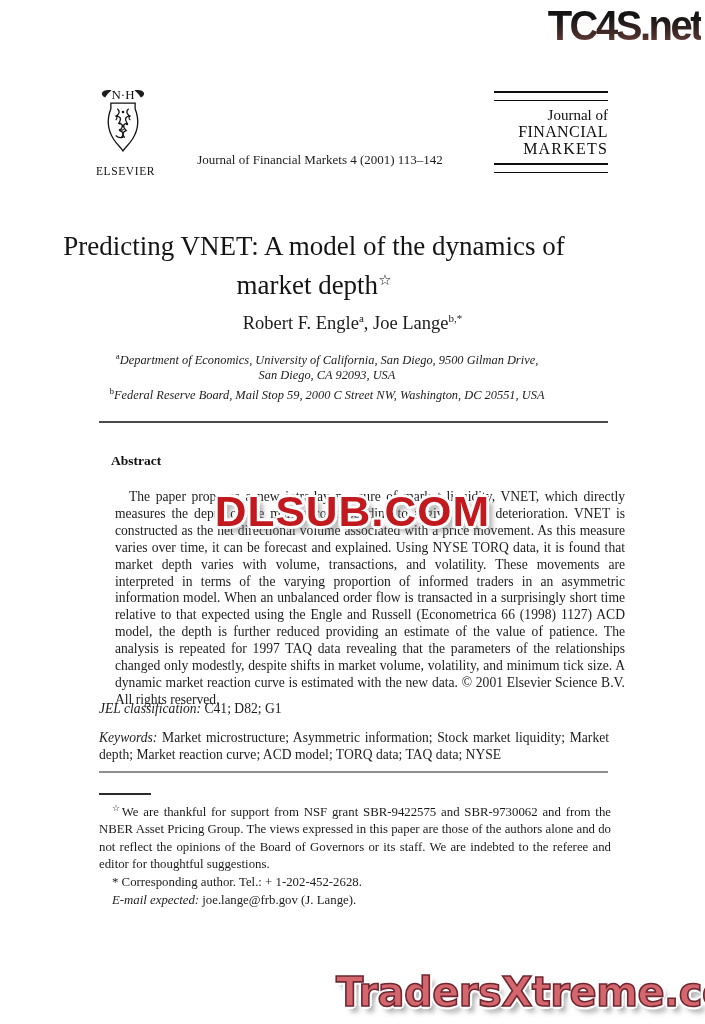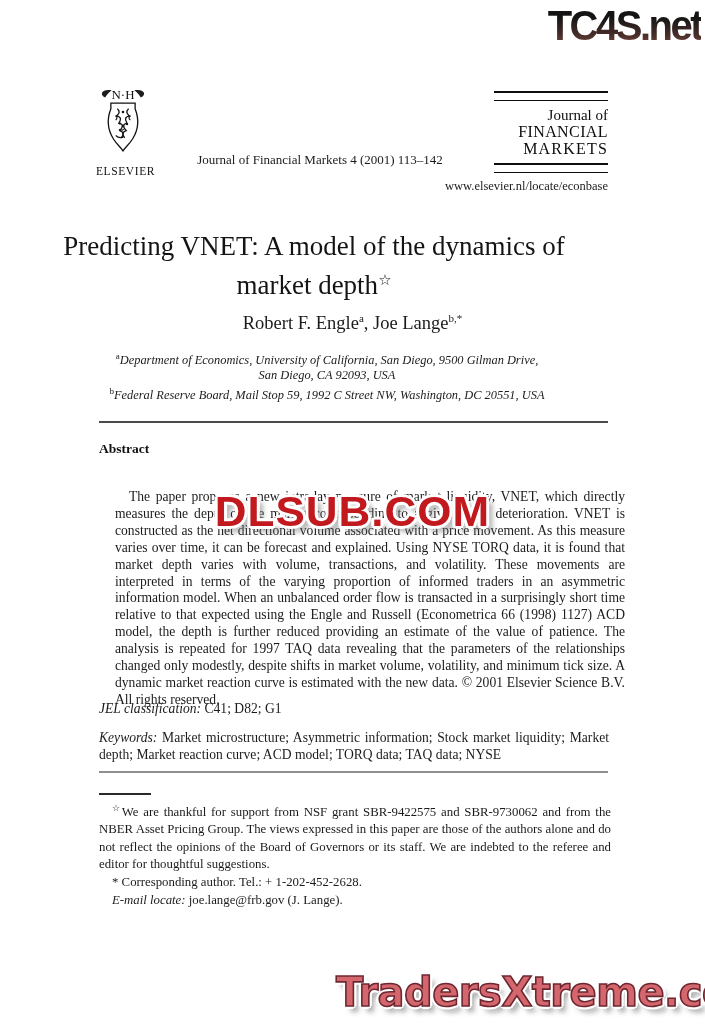--- a/index.html
+++ b/index.html
@@ -60,21 +60,21 @@
   .authors { position:absolute; left:0; top:312px; width:705px; text-align:center; font-size:18.5px; }
   .authors sup { font-size:11px; }
   .affil { position:absolute; left:0; top:349px; width:654px; text-align:center;
            font-style:italic; font-size:12.4px; line-height:15.2px; }
   .affil sup { font-size:9px; font-style:normal; }
   
   .rule-top  { position:absolute; left:99px; top:421px; width:509px; height:1.7px; background:#4a4a4a; }
   .rule-gray { position:absolute; left:99px; top:771px; width:509px; height:2.2px; background:#8f8f8f; }
   .fn-rule   { position:absolute; left:99px; top:793px; width:52px; height:1.6px; background:#2a2a2a; }
   
-  .abs-h { position:absolute; left:99px; top:441px; margin:0; font-size:13.5px; font-weight:bold; color:#111; }
+  .abs-h { position:absolute; left:99px; top:441px; margin:12px; font-size:13.5px; font-weight:bold; color:#111; }
   .abs-body { position:absolute; left:99px; top:473px; width:510px; margin:16px;
               font-size:13.6px; line-height:16.9px; text-align:justify; text-indent:14px; }
   .jel { position:absolute; left:99px; top:701px; width:510px; margin:0; font-size:13.6px; }
   .kw  { position:absolute; left:99px; top:729px; width:510px; margin:0;
          font-size:13.6px; line-height:17px; text-align:justify; }
   .it { font-style:italic; }
   
   .footnotes { position:absolute; left:99px; top:800px; width:512px;
                font-size:12.8px; line-height:17.2px; }
   .footnotes p { margin:0; }
@@ -111,47 +111,46 @@
   <div class="citation">Journal of Financial Markets 4 (2001) 113–142</div>
 
   <div class="jbox">
     <div class="jb-rule"></div>
     <div class="jb-t1">Journal of</div>
     <div class="jb-t2">FINANCIAL</div>
     <div class="jb-t3">MARKETS</div>
     <div class="jb-rule"></div>
   </div>
 
-  <div class="website">www.elsevier.nl/locate/econbase</div>
 
   <h1 class="title"><span>Predicting VNET: A model of the dynamics of</span><br><span>market depth</span><sup class="star">☆</sup></h1>
 
   <div class="authors"><span>Robert F. Engle</span><sup>a</sup><span>, </span><span>Joe Lange</span><sup>b,*</sup></div>
 
   <div class="affil">
     <div><sup>a</sup><span>Department of Economics, University of California, San Diego, 9500 Gilman Drive,</span></div>
     <div>San Diego, CA 92093, USA</div>
-    <div><sup>b</sup><span>Federal Reserve Board, Mail Stop 59, 1992 C Street NW, Washington, DC 20551, USA</span></div>
+    <div><sup>b</sup><span>Federal Reserve Board, Mail Stop 59, 2000 C Street NW, Washington, DC 20551, USA</span></div>
   </div>
 
   <div class="rule-top"></div>
   <h2 class="abs-h">Abstract</h2>
   <p class="abs-body">The paper proposes a new intraday measure of market liquidity, VNET, which directly measures the depth of the market corresponding to a given price deterioration. VNET is constructed as the net directional volume associated with a price movement. As this measure varies over time, it can be forecast and explained. Using NYSE TORQ data, it is found that market depth varies with volume, transactions, and volatility. These movements are interpreted in terms of the varying proportion of informed traders in an asymmetric information model. When an unbalanced order flow is transacted in a surprisingly short time relative to that expected using the Engle and Russell (Econometrica 66 (1998) 1127) ACD model, the depth is further reduced providing an estimate of the value of patience. The analysis is repeated for 1997 TAQ data revealing that the parameters of the relationships changed only modestly, despite shifts in market volume, volatility, and minimum tick size. A dynamic market reaction curve is estimated with the new data. ©  2001 Elsevier Science B.V. All rights reserved.</p>
 
   <div class="wm wm-mid">DLSUB.COM</div>
 
   <p class="jel"><span class="it">JEL classification:</span> <span>C41; D82; G1</span></p>
 
   <p class="kw"><span class="it">Keywords:</span> <span>Market microstructure; Asymmetric information; Stock market liquidity; Market depth; Market reaction curve; ACD model; TORQ data; TAQ data; NYSE</span></p>
 
   <div class="rule-gray"></div>
   <div class="fn-rule"></div>
 
   <div class="footnotes">
     <p class="fn1"><sup>☆</sup><span>We are thankful for support from NSF grant SBR-9422575 and SBR-9730062 and from the NBER Asset Pricing Group. The views expressed in this paper are those of the authors alone and do not reflect the opinions of the Board of Governors or its staff. We are indebted to the referee and editor for thoughtful suggestions.</span></p>
     <p class="fn2">* Corresponding author. Tel.: + 1-202-452-2628.</p>
-    <p class="fn3"><span class="it">E-mail locate:</span> <span>joe.lange@frb.gov (J. Lange).</span></p>
+    <p class="fn3"><span class="it">E-mail expected:</span> <span>joe.lange@frb.gov (J. Lange).</span></p>
   </div>
 
 
   <div class="wm wm-bottom">TradersXtreme.com</div>
 
 </div>
 
 </body></html>

